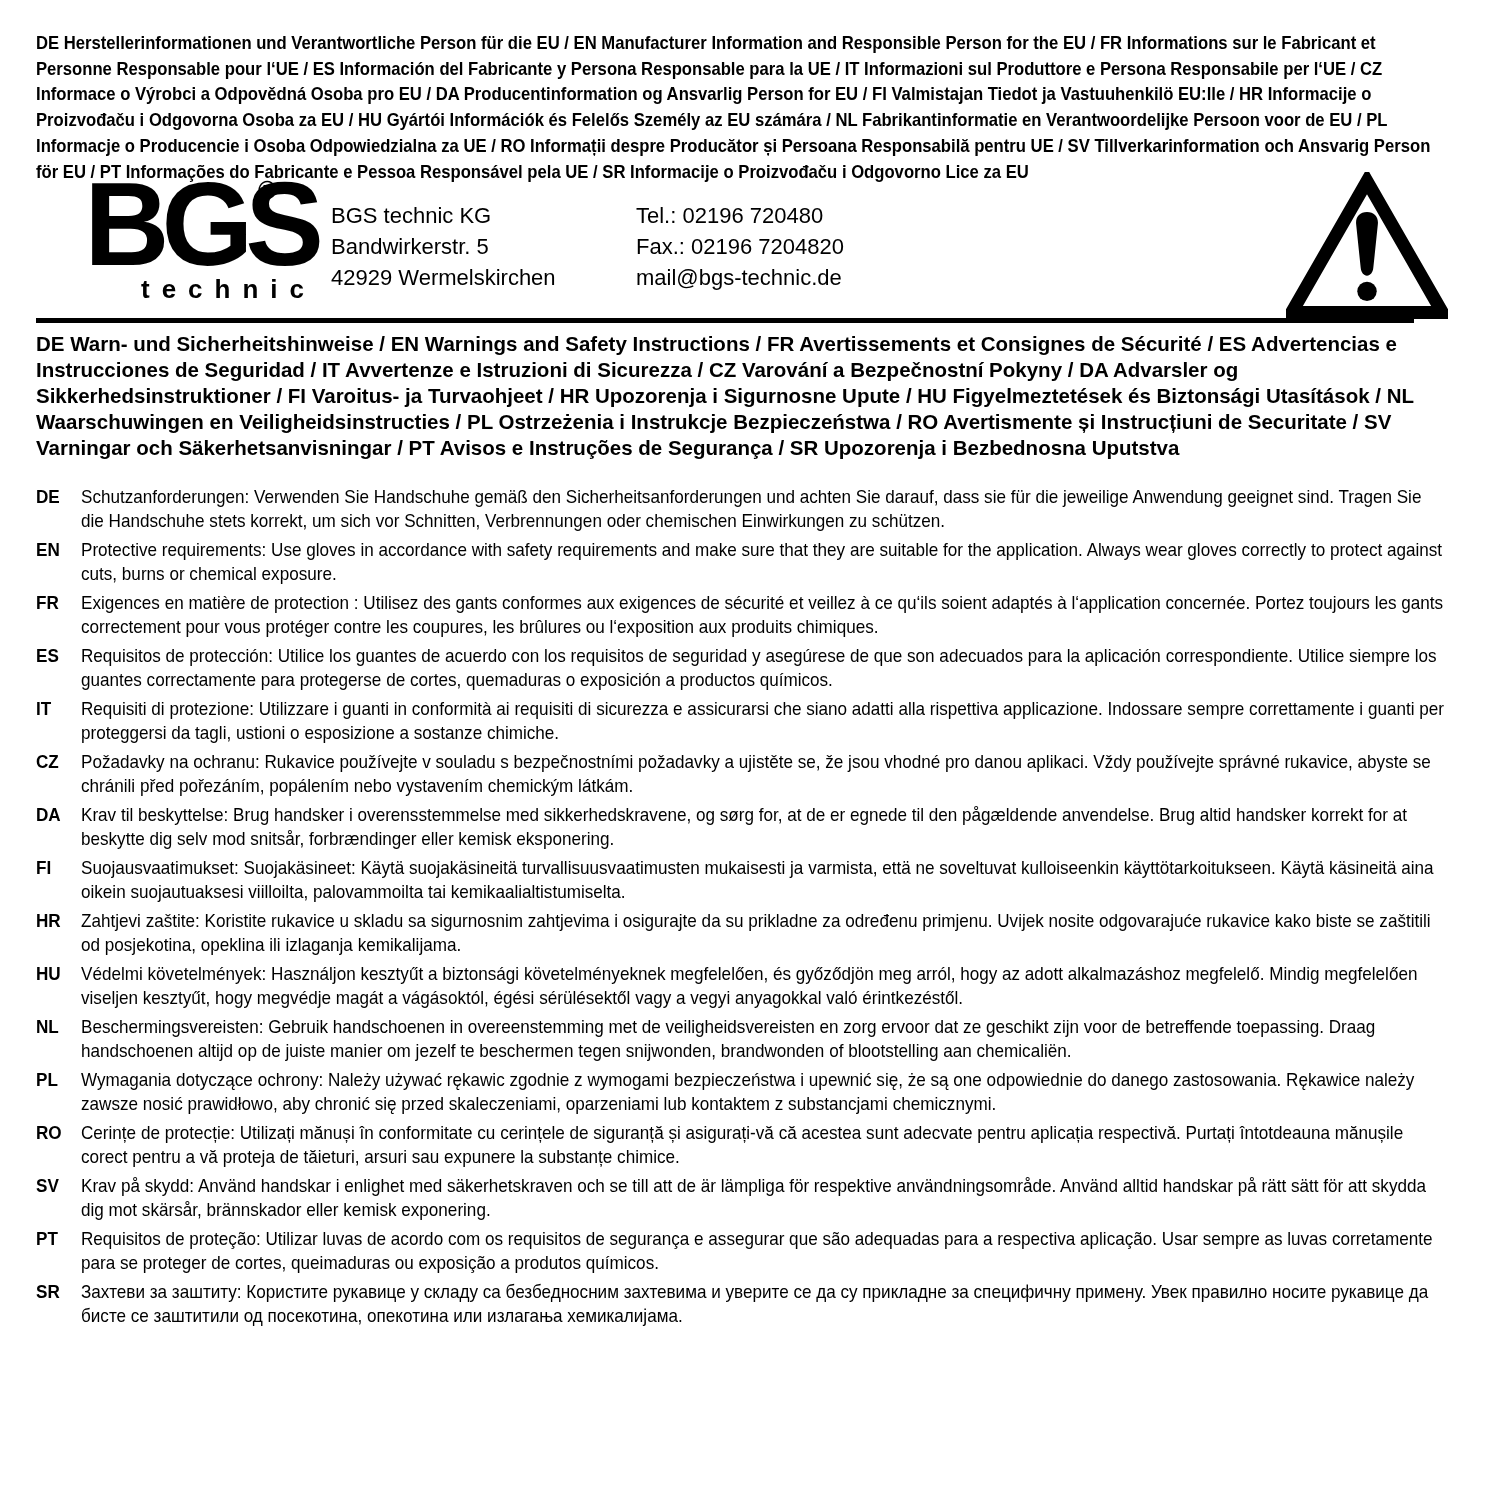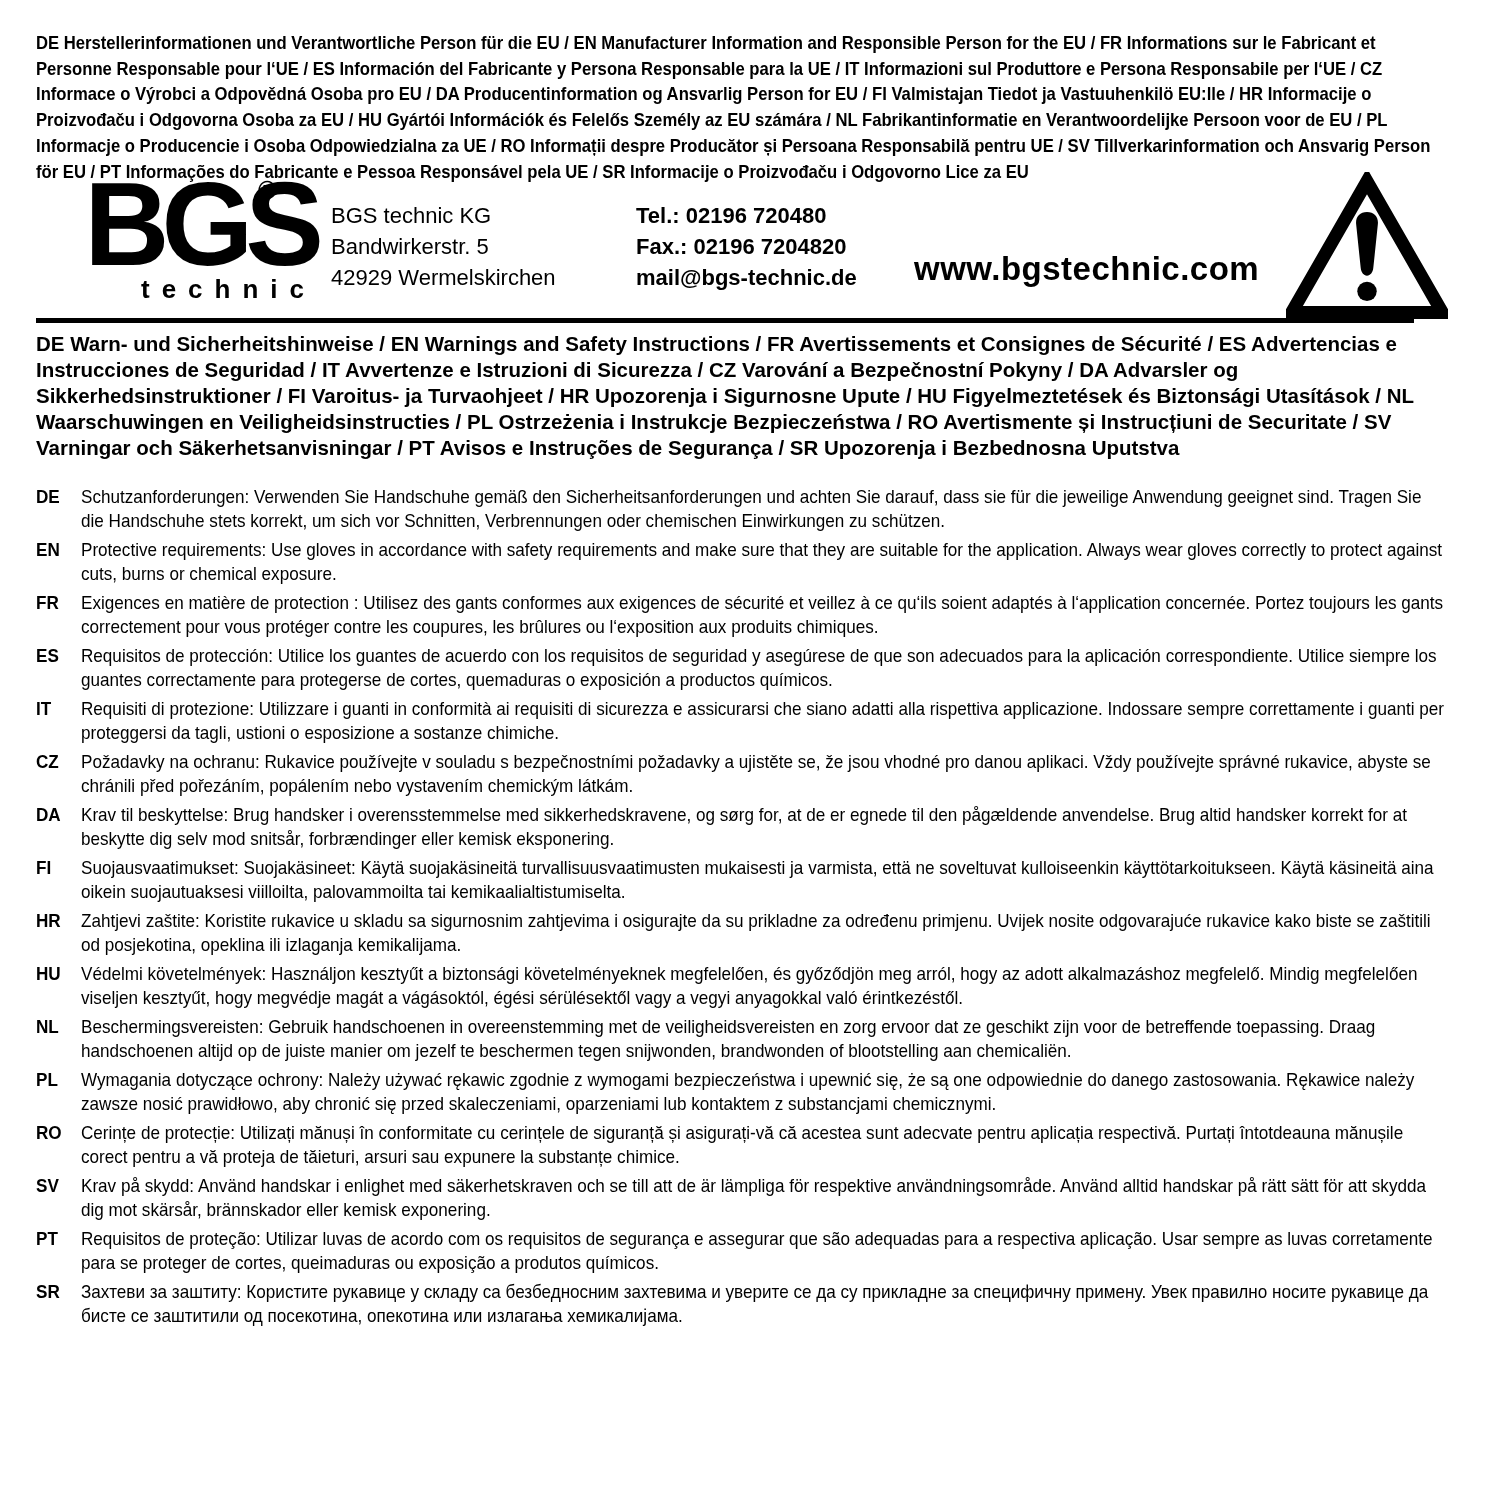--- a/index.html
+++ b/index.html
@@ -23,21 +23,21 @@
   .logo-bgs {
     font-weight: bold; font-size: 118px; line-height: 100px;
     letter-spacing: -8px; display: inline-block;
   }
   .logo-reg { position: absolute; top: 2px; left: 222px; font-size: 25px; font-weight: bold; letter-spacing: 0; }
   .logo-technic {
     font-weight: bold; font-size: 26px; letter-spacing: 12px;
     margin: 2px 0 0 42px; line-height: 26px;
   }
   .addr-block { position: absolute; left: 295px; top: 16px; font-size: 22px; line-height: 31px; }
-  .contact-block { position: absolute; left: 600px; top: 16px; font-size: 22px; line-height: 31px; font-weight: bold; }
+  .contact-block { position: absolute; left: 600px; top: 16px; font-size: 22px; line-height: 31px; }
   .website { position: absolute; left: 878px; top: 66px; font-size: 33px; font-weight: bold; letter-spacing: 0.5px; }
   .warning-tri { position: absolute; right: 0; top: -12px; }
 
   .rule { height: 5px; background: #000; margin: 8px 34px 0 0; }
 
   .warn-heading {
     font-weight: bold; font-size: 20.5px; line-height: 26px;
     margin-top: 8px;
   }
 
@@ -66,21 +66,20 @@
       <div>Bandwirkerstr. 5</div>
       <div>42929 Wermelskirchen</div>
     </div>
 
     <div class="contact-block">
       <div>Tel.: 02196 720480</div>
       <div>Fax.: 02196 7204820</div>
       <div>mail@bgs-technic.de</div>
     </div>
 
-    <div class="website">www.bgstechnic.com</div>
 
     <div class="warning-tri">
       <svg width="162" height="148" viewBox="0 0 100 90" aria-hidden="true">
         <polygon points="50,5 96.5,86 3.5,86" fill="#ffffff" stroke="#000000" stroke-width="8" stroke-linejoin="miter"></polygon>
         <path d="M50 24 C54.6 24 57.2 27.2 56.7 31.6 L53.9 58.5 C53.6 61.5 52.1 63.3 50 63.3 C47.9 63.3 46.4 61.5 46.1 58.5 L43.3 31.6 C42.8 27.2 45.4 24 50 24 Z" fill="#000000"></path>
         <circle cx="50" cy="73" r="6" fill="#000000"></circle>
       </svg>
     </div>
 
   </div>

